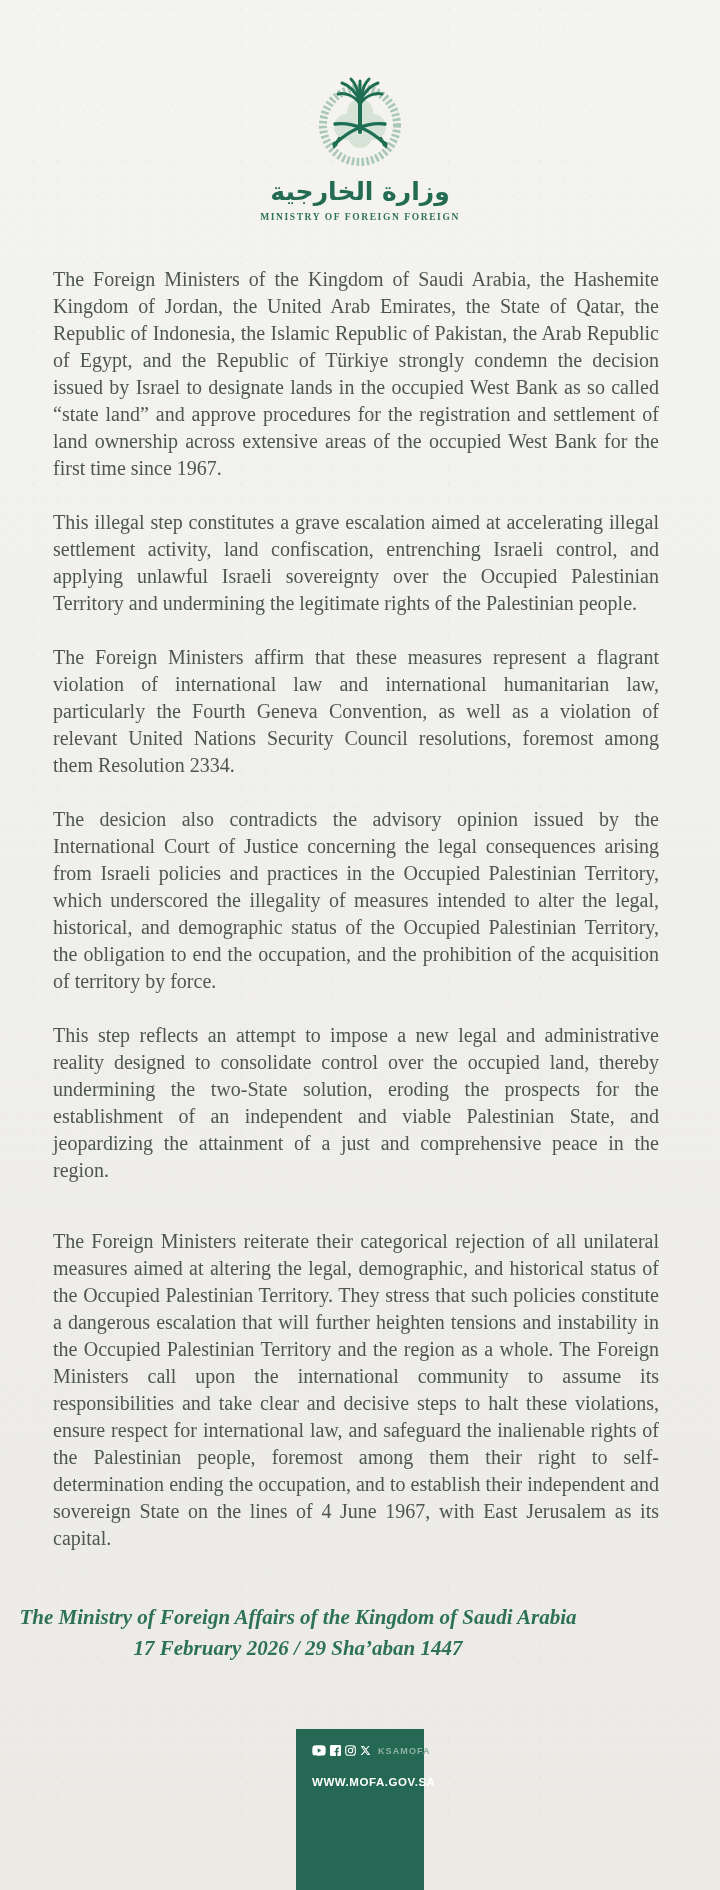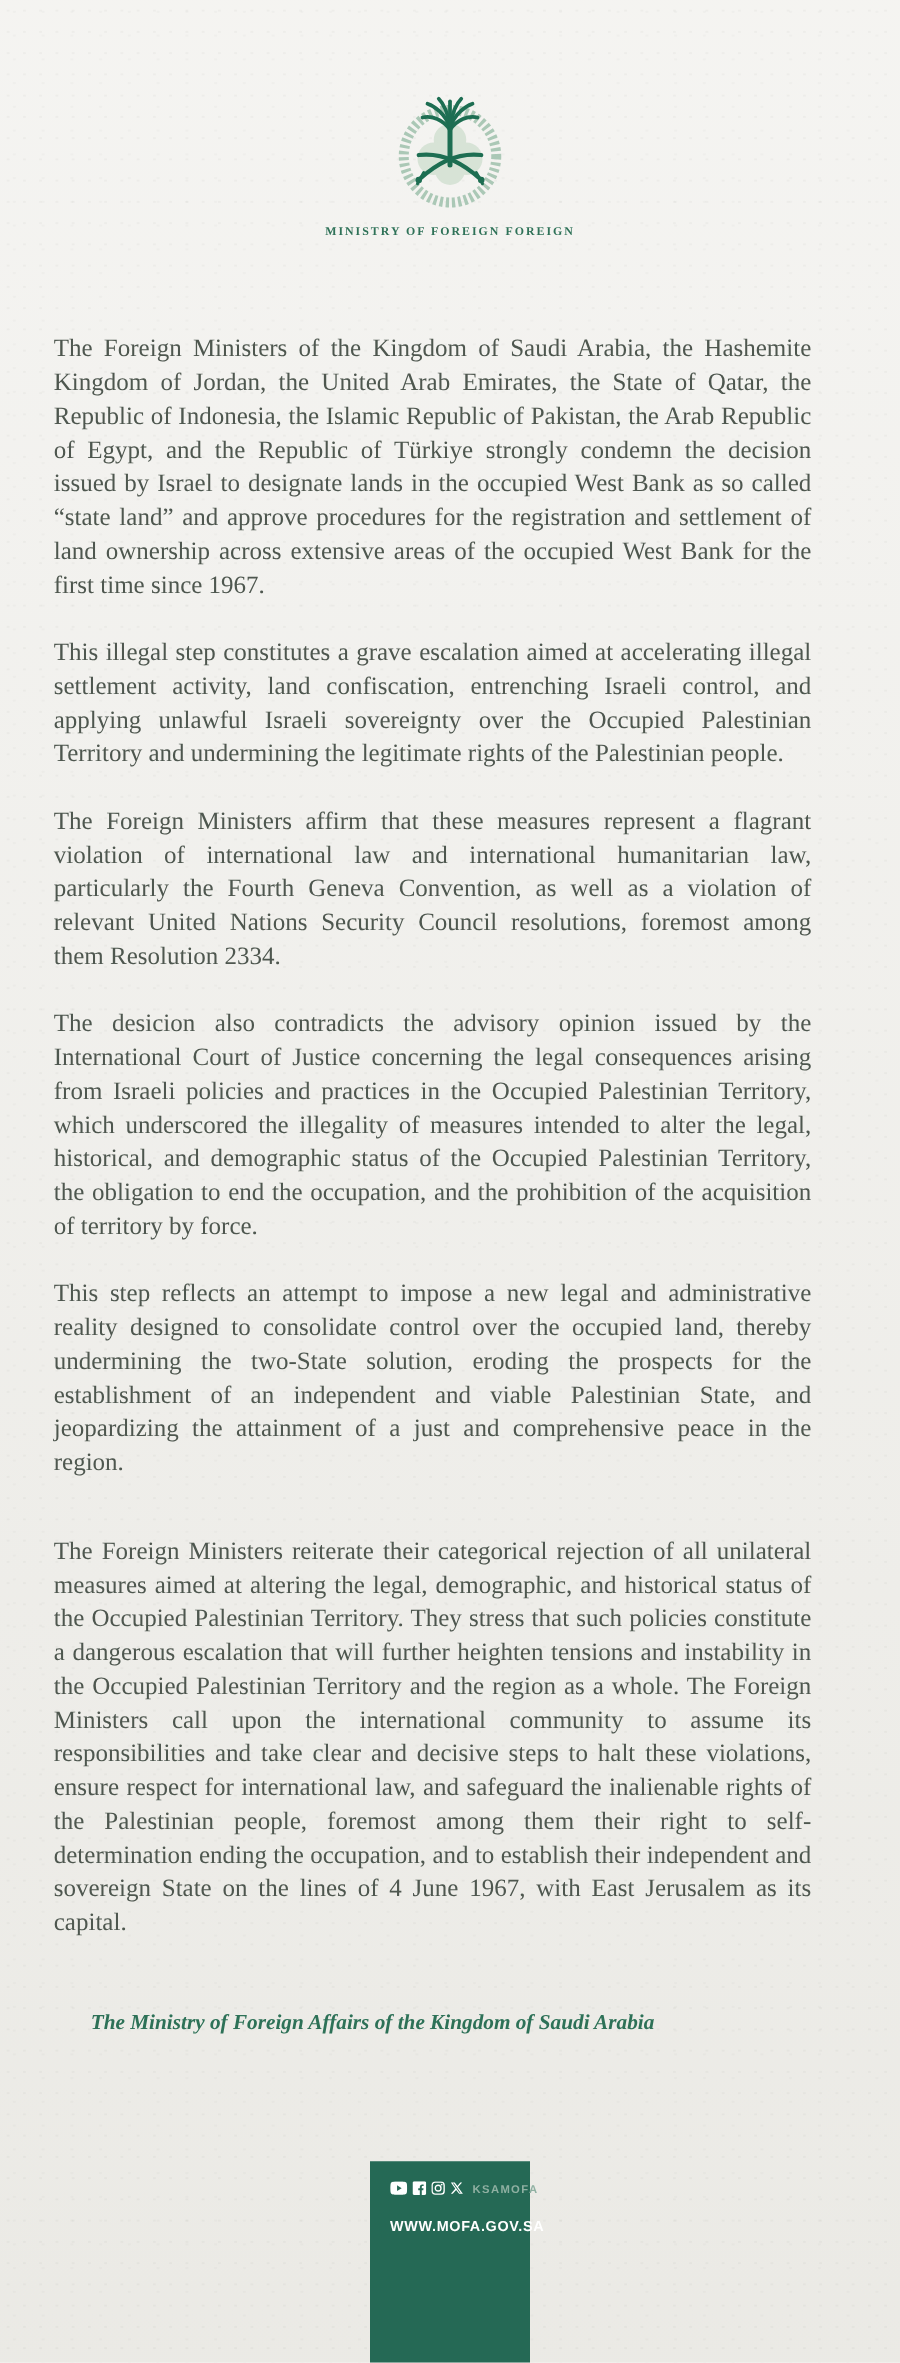--- a/index.html
+++ b/index.html
@@ -31,34 +31,34 @@
     direction:rtl;
   }
   .ministry-label {
     font-size:9.5px; font-weight:bold; color:#2f7258;
     letter-spacing:1.6px; margin-top:5px;
     font-family:"Liberation Serif", serif;
   }
 
   
   .body-text {
-    position:absolute; top:266px; left:43px; width:606px;
+    position:absolute; top:266px; left:53px; width:606px;
     color:#4e574f;
     font-size:20px; line-height:27px;
     text-align:justify;
   }
   .body-text p { margin:0 0 27px 0; }
   .body-text p:last-child { margin-bottom:0;margin-top:44px; }
 
   
   .signature {
     position:absolute; top:1602px; left:0; width:596px;
     text-align:center; color:#2d7157;
     font-style:italic; font-weight:bold;
-    font-size:17px; line-height:31px;
+    font-size:21px; line-height:31px;
   }
 
   
   .footer-box {
     position:absolute; left:296px; top:1729px;
     width:128px; height:161px;
     background:#256955;
     box-sizing:border-box;
     padding:15px 0 0 16px;
     font-family:"Liberation Sans", sans-serif;
@@ -104,34 +104,36 @@
 
       <g stroke="#1d6e52" fill="none" stroke-width="3.4" stroke-linecap="round">
         <path d="M41 69 Q65 47 90 50"></path>
         <path d="M89 69 Q65 47 40 50"></path>
         <path d="M44 64 L39 73" stroke-width="2.4"></path>
         <path d="M86 64 L91 73" stroke-width="2.4"></path>
       </g>
       <circle cx="40" cy="70" r="2.6" fill="#1d6e52"></circle>
       <circle cx="90" cy="70" r="2.6" fill="#1d6e52"></circle>
     </svg>
+    <div class="arabic-title">وزارة الخارجية</div>
     <div class="ministry-label">MINISTRY OF FOREIGN FOREIGN</div>
   </div>
 
   <main class="body-text">
     <p>The Foreign Ministers of the Kingdom of Saudi Arabia, the Hashemite Kingdom of Jordan, the United Arab Emirates, the State of Qatar, the Republic of Indonesia, the Islamic Republic of Pakistan, the Arab Republic of Egypt, and the Republic of Türkiye strongly condemn the decision issued by Israel to designate lands in the occupied West Bank as so called “state land” and  approve procedures for the registration and settlement of land ownership across extensive areas of the occupied West Bank for the first time since 1967.</p>
     <p>This illegal step constitutes a grave escalation aimed at accelerating illegal settlement activity, land confiscation, entrenching Israeli control, and applying unlawful Israeli sovereignty over the Occupied Palestinian Territory and undermining the legitimate rights of the Palestinian people.</p>
     <p>The Foreign Ministers affirm that these measures represent a flagrant violation of international law and international humanitarian law, particularly the Fourth Geneva Convention, as well as a violation of relevant United Nations Security Council resolutions, foremost among them Resolution 2334.</p>
     <p>The desicion also contradicts the advisory opinion issued by the International Court of Justice concerning the legal consequences arising from Israeli policies and practices in the Occupied Palestinian Territory, which underscored the illegality of measures intended to alter the legal, historical, and demographic status of the Occupied Palestinian Territory, the obligation to end the occupation, and the prohibition of the acquisition of territory by force.</p>
     <p>This step reflects an attempt to impose a new legal and administrative reality designed to consolidate control over the occupied land, thereby undermining the two-State solution, eroding the prospects for the establishment of an independent and viable Palestinian State, and jeopardizing the attainment of a just and comprehensive peace in the region.</p>
     <p>The Foreign Ministers reiterate their categorical rejection of all unilateral measures aimed at altering the legal, demographic, and historical status of the Occupied Palestinian Territory. They stress that such policies constitute a dangerous escalation that will further heighten tensions and instability in the Occupied Palestinian Territory and the region as a whole. The Foreign Ministers call upon the international community to assume its responsibilities and take clear and decisive steps to halt these violations, ensure respect for international law, and safeguard the inalienable rights of the Palestinian people, foremost among them their right to self-determination ending the occupation, and to establish their independent and sovereign State on the lines of 4 June 1967, with East Jerusalem as its capital.</p>
   </main>
 
   <div class="signature">
     <div>The Ministry of Foreign Affairs of the Kingdom of Saudi Arabia</div>
+    <div>17 February 2026 / 29 Sha’aban 1447</div>
   </div>
 
   <footer class="footer-box">
     <div class="social-row">
       <span class="icon">
         <svg width="14" height="11" viewBox="0 0 24 18" aria-hidden="true">
           <path fill="#ffffff" d="M23 2.8c-.3-1-1-1.8-2-2.1C19.1 0 12 0 12 0S4.9 0 3 .7c-1 .3-1.7 1.1-2 2.1C.5 4.7.5 9 .5 9s0 4.3.5 6.2c.3 1 1 1.8 2 2.1 1.9.7 9 .7 9 .7s7.1 0 9-.7c1-.3 1.7-1.1 2-2.1.5-1.9.5-6.2.5-6.2s0-4.3-.5-6.2z"></path>
           <path fill="#256955" d="M9.7 12.9V5.1L16 9l-6.3 3.9z"></path>
         </svg>
       </span>

